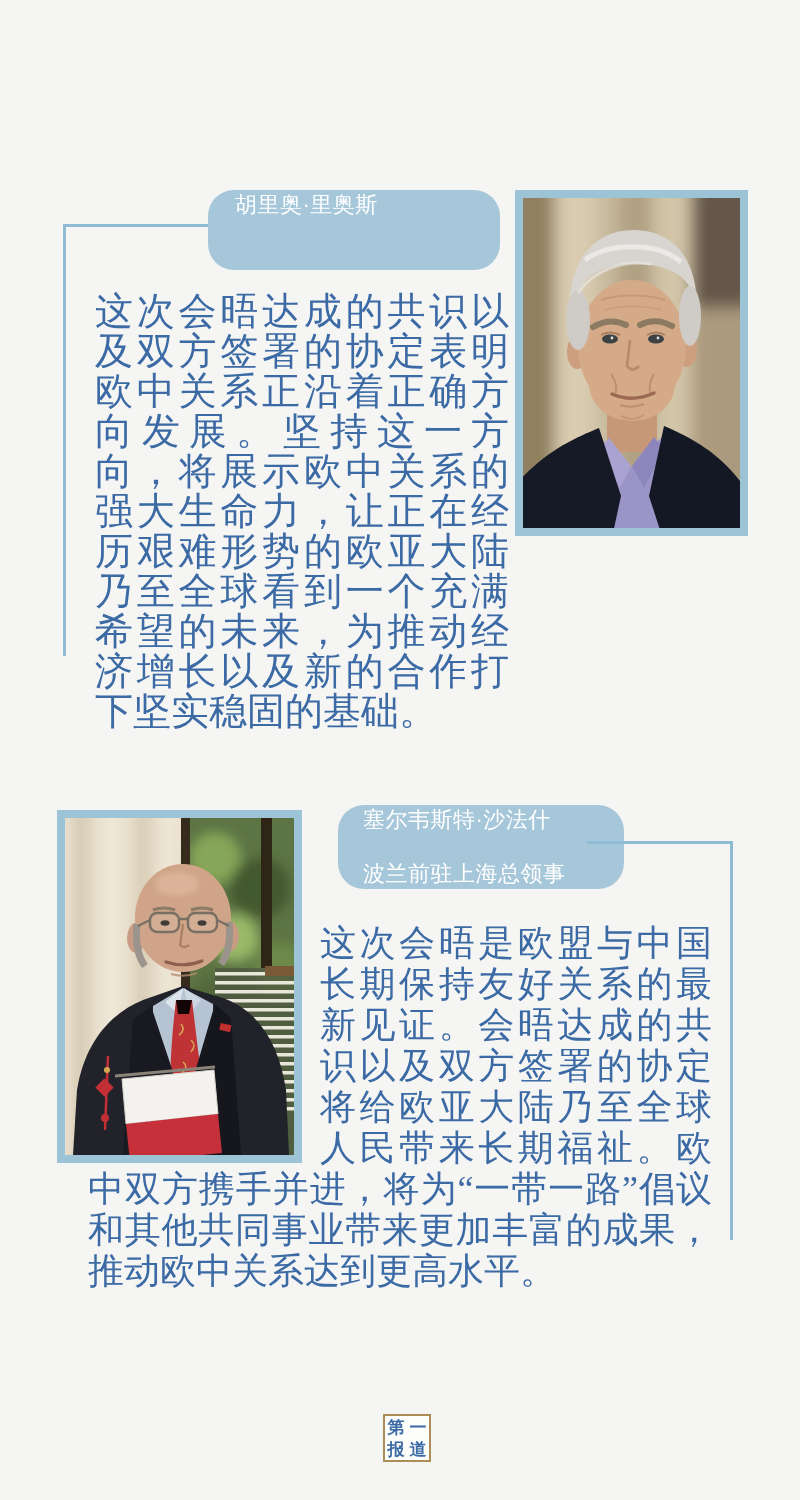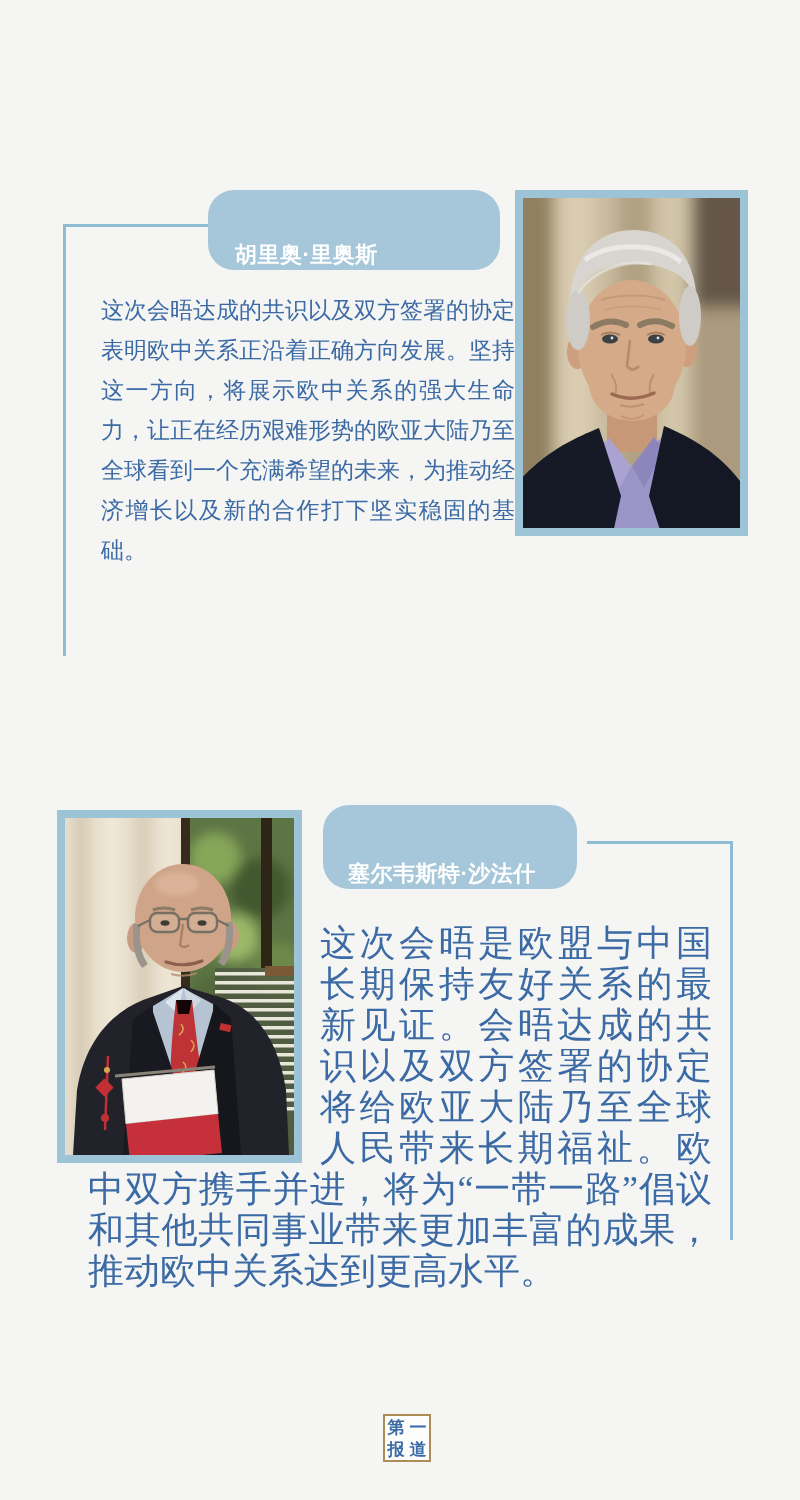--- a/index.html
+++ b/index.html
@@ -11,22 +11,22 @@
     overflow:hidden;
     font-family:"Liberation Sans", sans-serif;
   }
   
   .line{position:absolute;background:#8fbcd4;}
   
   .badge{
     position:absolute;
     background:#a6c7d9;
     border-radius:26px;
-    display:flex;flex-direction:column;justify-content:flex-end;
-    color:#ffffff;font-weight:700;
+    display:flex;flex-direction:column;justify-content:space-between;
+    color:#ffffff;font-weight:400;
     font-size:22px;line-height:30px;letter-spacing:0.5px;
     box-sizing:border-box;
   }
   .badge .bname,.badge .btitle{white-space:nowrap;}
   
   .photo-frame{
     position:absolute;
     border:8px solid #9cc3d6;
     box-sizing:border-box;
     overflow:hidden;
@@ -36,21 +36,21 @@
   
   .quote{
     position:absolute;
     color:#3b6aa5;
     font-family:"Liberation Serif","DejaVu Serif",serif;
     text-align:justify;
     text-justify:inter-character;
     word-break:break-all;
     overflow-wrap:break-word;
   }
-  .quote1{left:101px;top:291px;width:414px;font-size:23px;line-height:40px;}
+  .quote1{left:95px;top:291px;width:414px;font-size:38px;line-height:40px;}
   .quote2{left:88px;top:923px;width:624px;font-size:36px;line-height:41px;}
   .float-spacer{float:left;width:232px;height:245px;}
   
   .logo{
     position:absolute;
     left:383px;top:1414px;width:48px;height:48px;
     border:2px solid #ab8d55;
     background:#fdfdfc;
     box-sizing:border-box;
     box-shadow:inset 0 0 0 1px #fdfdfc;
@@ -253,22 +253,23 @@
         <path d="M 57 261 L 149 252 L 153 296 L 61 306 Z" fill="#f4f2ee" stroke="#d8d4cc" stroke-width="1"></path>
         <path d="M 61 306 L 153 296 L 157 335 L 65 344 Z" fill="#c5303a"></path>
 
         <path d="M 43 238 L 40 312" stroke="#c23036" stroke-width="2.5"></path>
         <rect x="33" y="263" width="13" height="13" fill="#c23036" transform="rotate(45 39.5 269.5)"></rect>
         <circle cx="42" cy="252" r="3" fill="#d4a84e"></circle>
         <circle cx="40" cy="300" r="4" fill="#c23036"></circle>
       </svg>
     </div>
 
-    <div class="badge" style="left:323px;top:805px;width:254px;height:84px;padding-left:25px;">
+    <div class="badge" style="left:338px;top:805px;width:286px;height:84px;padding-left:25px;">
       <span class="bname">塞尔韦斯特·沙法什</span>
+      <span class="btitle">波兰前驻上海总领事</span>
     </div>
 
     <div class="line" style="left:587px;top:841px;width:146px;height:3px;"></div>
     <div class="line" style="left:730px;top:841px;width:3px;height:399px;"></div>
 
     <div class="quote quote2">
       <span class="float-spacer"></span><span>这次会晤是欧盟与中国长期保持友好关系的最新见证。会晤达成的共识以及双方签署的协定将给欧亚大陆乃至全球人民带来长期福祉。欧中双方携手并进，将为“一带一路”倡议和其他共同事业带来更加丰富的成果，推动欧中关系达到更高水平。</span>
     </div>
   </div>
 

